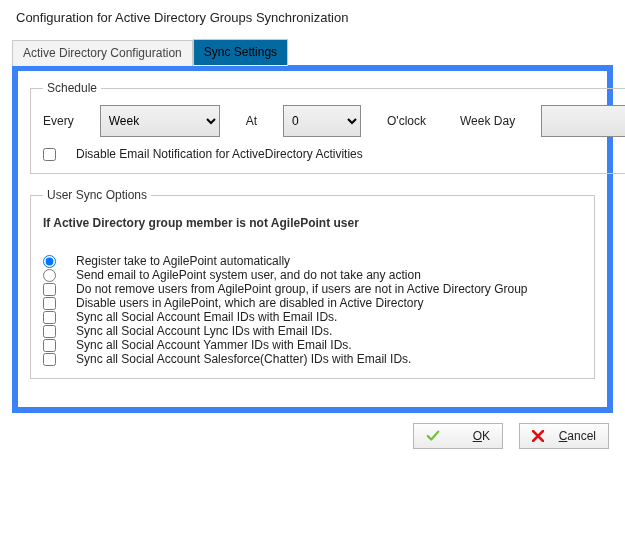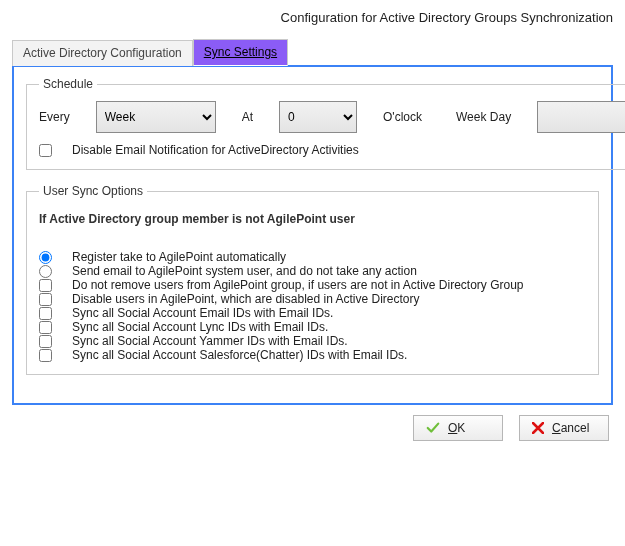--- a/index.html
+++ b/index.html
@@ -14,48 +14,46 @@
     height: 546px;
     overflow: hidden;
   }
   .window {
     padding: 8px 12px 12px 12px;
   }
   .title {
     font-size: 13px;
     color: #222;
     margin: 2px 0 14px 4px;
-    text-align: right;
   }
   .tabs {
     display: flex;
     align-items: flex-end;
     margin-bottom: -1px;
     position: relative;
     z-index: 2;
   }
   .tab {
     border: 1px solid #c9c9c9;
     border-bottom: none;
     padding: 5px 10px 6px 10px;
     background: #f3f3f3;
     color: #444;
     font-size: 12px;
     cursor: default;
     position: relative;
   }
   .tab.active {
-    background: #8b5cf6;
+    background: #0369a1;
     color: #000;
     border-bottom: 1px solid #fff;
     z-index: 3;
-    text-decoration: underline;
   }
   .tab-panel {
-    border: 2px solid #3b82f6;
+    border: 6px solid #3b82f6;
     background: #fff;
     padding: 10px 12px 14px 12px;
     position: relative;
     z-index: 1;
   }
   fieldset {
     border: 1px solid #c9c9c9;
     margin: 0 0 14px 0;
     padding: 10px 12px 12px 12px;
   }
@@ -116,21 +114,21 @@
     align-items: center;
     gap: 8px;
     min-width: 90px;
     height: 26px;
     padding: 0 12px;
     border: 1px solid #b6b6b6;
     background: linear-gradient(#fdfdfd, #ececec);
     color: #222;
     font-size: 12px;
     cursor: default;
-    justify-content: flex-start;
+    justify-content: space-between;
   }
   .btn .u { text-decoration: underline; }
   .icon-check {
     width: 14px; height: 14px;
   }
   .icon-x {
     width: 12px; height: 12px;
   }
 </style>
 </head>

